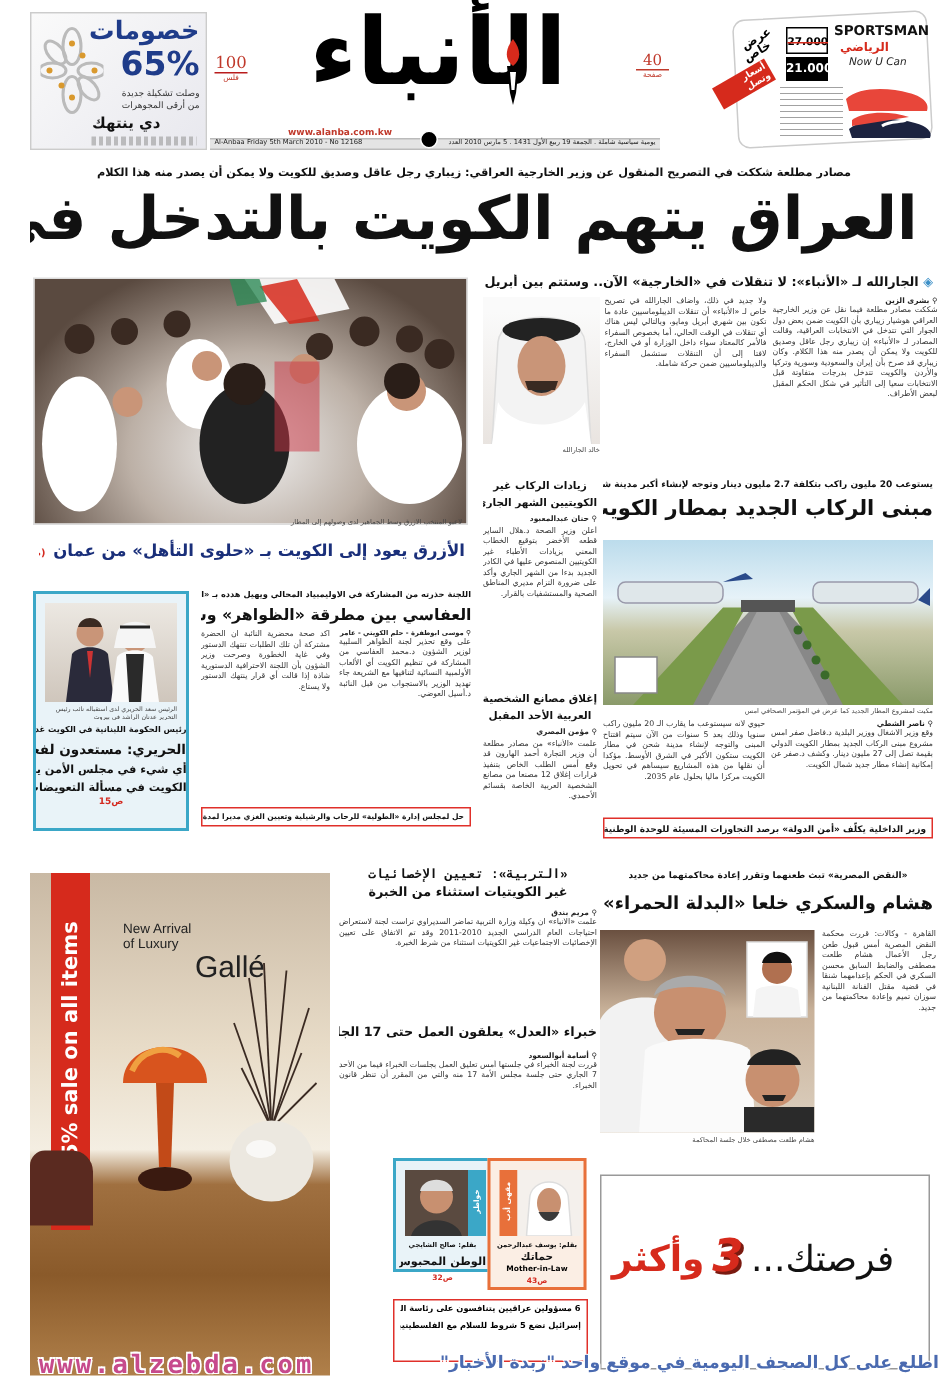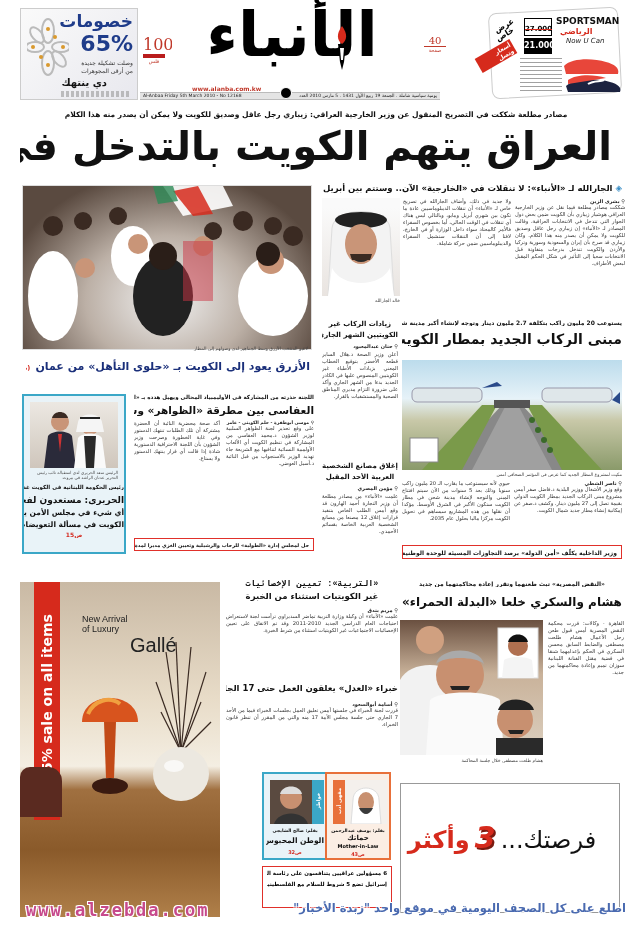--- a/index.html
+++ b/index.html
@@ -42,21 +42,21 @@
   <div class="abs" style="right:4px;top:22px;font-size:22px;font-weight:bold;color:#1f3c8a;direction:ltr;">
     <span>65%</span>
   </div>
   <div class="abs rtl" style="right:4px;top:50px;font-size:6px;color:#333;">وصلت تشكيلة جديدة</div>
   <div class="abs rtl" style="right:4px;top:58px;font-size:6px;color:#333;">من أرقى المجوهرات</div>
   <div class="abs rtl" style="right:30px;top:68px;font-size:10px;font-weight:bold;color:#111;">دي ينتهك</div>
   <div class="abs" style="left:40px;right:6px;top:82px;height:6px;background:repeating-linear-gradient(90deg,#999 0 3px,transparent 3px 5px);opacity:0.6;"></div>
 </div>
 
 <div class="abs" style="left:143px;top:35px;width:22px;text-align:center;">
-  <div style="font-family:'DejaVu Serif',serif;font-size:16px;color:#c0392b;border-bottom:4px solid #b91c1c;">100</div>
+  <div style="font-family:'DejaVu Serif',serif;font-size:11px;color:#c0392b;border-bottom:1px solid #b91c1c;">100</div>
   <div style="font-size:5px;color:#c0392b;">فلس</div>
 </div>
 
 <div class="abs" style="left:172px;top:6px;width:240px;height:80px;background:#fff;">
   <div class="abs rtl" style="left:0;right:0;top:-8px;text-align:center;font-size:62px;font-weight:900;color:#000;letter-spacing:-2px;">الأنباء</div>
   <div class="abs" style="left:162px;top:20px;width:16px;height:44px;">
     <svg width="16" height="44" viewBox="0 0 16 44">
       <path d="M8 0 C2 8 3 14 8 18 C13 14 14 8 8 0Z" fill="#d62a1c"></path>
       <path d="M4 18 L12 18 L10 36 L8 44 L6 36Z" fill="#000"></path>
       <path d="M6 22 L10 22 L9 34 L7 34Z" fill="#fff"></path>
@@ -313,21 +313,21 @@
     <circle cx="118" cy="26" r="10" fill="#b07050"></circle>
     <path d="M108 22 C110 12 126 12 128 22Z" fill="#111"></path>
     <path d="M102 58 L104 40 C110 36 126 36 132 40 L134 58Z" fill="#f4f4f4"></path>
   </svg>
 </div>
 <div class="abs cap" style="left:400px;top:758px;width:143px;text-align:right;">هشام طلعت مصطفى خلال جلسة المحاكمة</div>
 <div class="abs" style="left:548px;top:620px;width:76px;height:145px;">
   <div class="body-text" style="height:140px;">القاهرة - وكالات: قررت محكمة النقض المصرية أمس قبول طعن رجل الأعمال هشام طلعت مصطفى والضابط السابق محسن السكري في الحكم بإعدامهما شنقا في قضية مقتل الفنانة اللبنانية سوزان تميم وإعادة محاكمتهما من جديد.</div>
 </div>
 
-<div class="abs" style="left:262px;top:772px;width:66px;height:88px;border:2px solid #3ba7c7;background:#e9f3f8;">
+<div class="abs" style="left:262px;top:772px;width:66px;height:76px;border:2px solid #3ba7c7;background:#e9f3f8;">
   <div class="abs photo" style="left:6px;top:6px;width:42px;height:44px;background:#5a4a40;">
     <svg width="42" height="44" viewBox="0 0 42 44">
         <circle cx="21" cy="18" r="11" fill="#c89070"></circle>
         <path d="M10 14 C12 4 30 4 32 14Z" fill="#ddd"></path>
         <path d="M4 44 C8 30 34 30 38 44Z" fill="#333"></path>
       </svg>
   </div>
   <div class="abs" style="left:48px;top:6px;width:12px;height:44px;background:#3ba7c7;">
     <div style="transform:rotate(-90deg);transform-origin:center;position:absolute;left:-14px;top:18px;width:40px;font-size:5px;color:#fff;text-align:center;font-weight:bold;">خواطر</div>
   </div>

